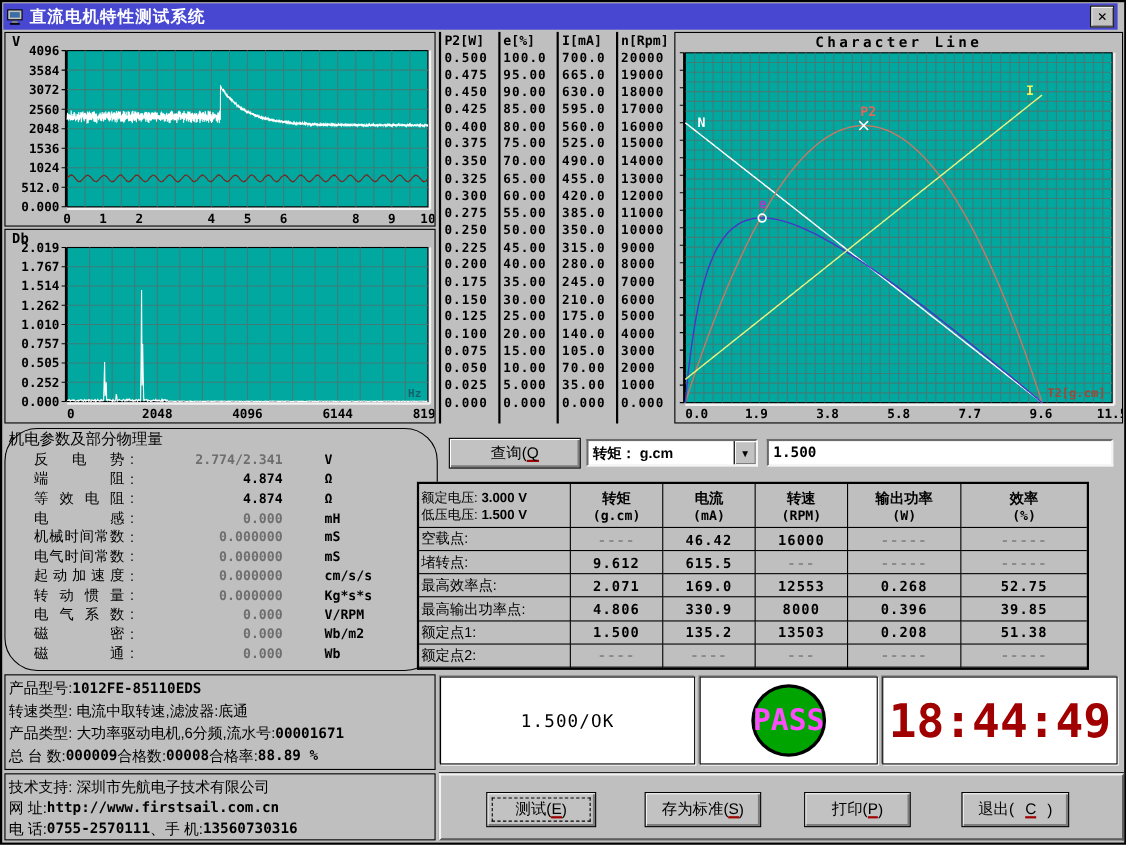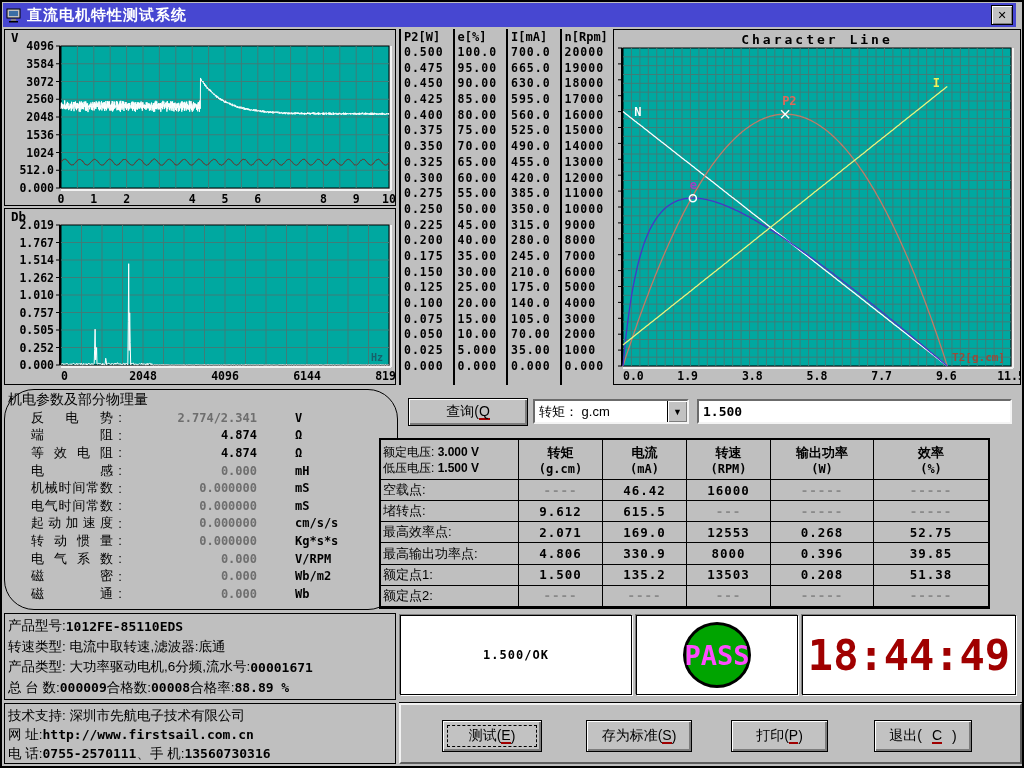--- a/index.html
+++ b/index.html
@@ -34,21 +34,21 @@
   .pvalue.emph{color:#000000;}
   .punit{padding-left:38px;font-family:"DejaVu Sans Mono",monospace;font-size:12px;font-weight:bold;}
   
   .btn{position:absolute;background:#c2c2c2;border:1px solid #000;
        box-shadow:inset 1px 1px 0 #fff, inset -2px -2px 0 #7d7d7d;
        display:flex;align-items:center;justify-content:center;
        font-size:14px;font-weight:normal;color:#000;cursor:default;box-sizing:border-box;}
   .btn .key{border-bottom:2px solid #a00000;line-height:13px;display:inline-block;}
   .btn-focus::before{content:"";position:absolute;inset:4px;border:1px dashed #000;}
   .combo{position:absolute;background:#fff;border:2px solid;border-color:#6b6b6b #f4f4f4 #f4f4f4 #6b6b6b;
-         box-sizing:border-box;display:flex;align-items:center;font-size:13px;font-weight:normal;}
+         box-sizing:border-box;display:flex;align-items:center;font-size:13px;font-weight:bold;}
   .combo-text{flex:1;padding-left:4px;white-space:nowrap;overflow:hidden;}
   .combo-arrow{width:19px;height:100%;background:#c2c2c2;border-left:1px solid #000;
                box-shadow:inset 1px 1px 0 #fff, inset -1px -1px 0 #7d7d7d;
                display:flex;align-items:center;justify-content:center;font-size:9px;}
   .textbox{position:absolute;background:#fff;border:2px solid;border-color:#6b6b6b #f4f4f4 #f4f4f4 #6b6b6b;
            box-sizing:border-box;font-family:"DejaVu Sans Mono",monospace;font-size:13px;font-weight:bold;
            padding:0 4px;outline:none;}
   
   #rtable{position:absolute;left:377px;top:436px;width:611px;height:171px;border:2px solid #000;
           box-sizing:border-box;display:grid;grid-template-columns:138px 84px 84px 84px 103px 1fr;
@@ -66,21 +66,21 @@
   .cell.dash{color:#8a8a8a;}
   
   .info-line{white-space:nowrap;font-size:13.5px;text-align:center;}
   .info-line b{font-family:"DejaVu Sans Mono",monospace;font-size:13px;}
   #product .info-line{height:20.5px;display:flex;align-items:center;padding-left:3px;}
   #support .info-line{height:19px;display:flex;align-items:center;padding-left:3px;}
   
   .statusbox{position:absolute;background:#fff;border:1px solid #000;
              box-shadow:-1px -1px 0 #7d7d7d, 1px 1px 0 #fff;
              display:flex;align-items:center;justify-content:center;box-sizing:border-box;}
-  #result-text{font-size:12px;font-weight:bold;letter-spacing:1px;}
+  #result-text{font-size:16px;font-weight:normal;letter-spacing:1px;}
   #time-text{font-size:42px;font-weight:bold;color:#a00000;letter-spacing:0px;}
   .pass-wrap{position:relative;width:100%;height:100%;display:flex;align-items:center;justify-content:center;}
   .pass-circle{width:62px;height:60px;border-radius:50%;background:#00a400;border:3px solid #000;}
   .pass-text{position:absolute;font-size:27px;font-weight:bold;color:#ff4cff;letter-spacing:0px;}
   
   #btnbar{position:absolute;left:397px;top:701px;width:623px;height:61px;background:#bfbfbf;
           border:2px solid;border-color:#f2f2f2 #5d5d5d #5d5d5d #f2f2f2;box-sizing:border-box;
           box-shadow:0 -1px 0 #000;}
 </style>
 </head>

